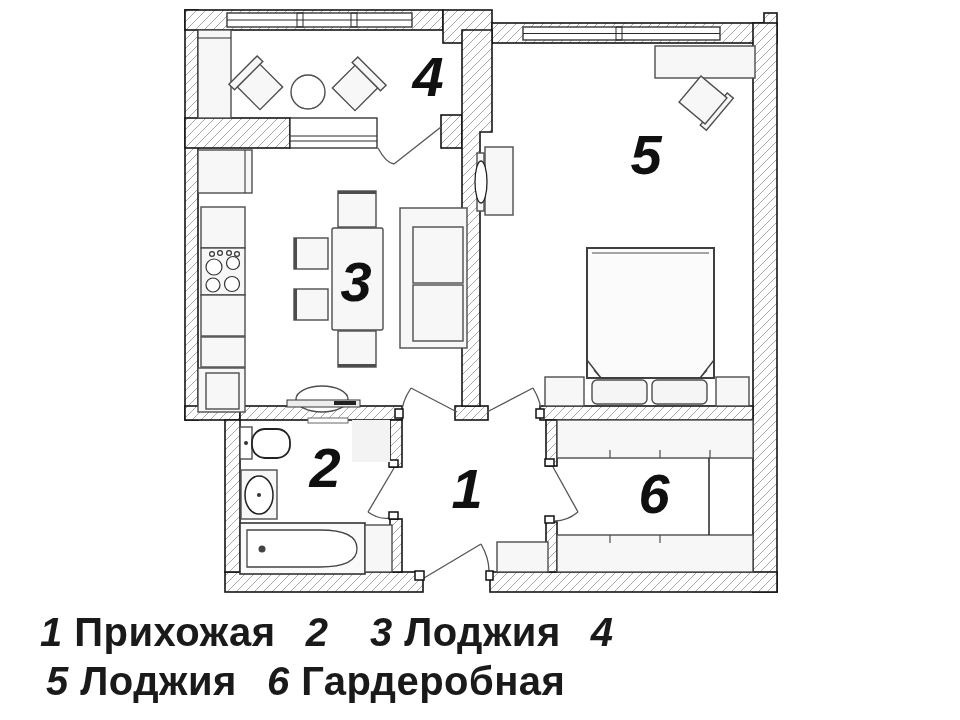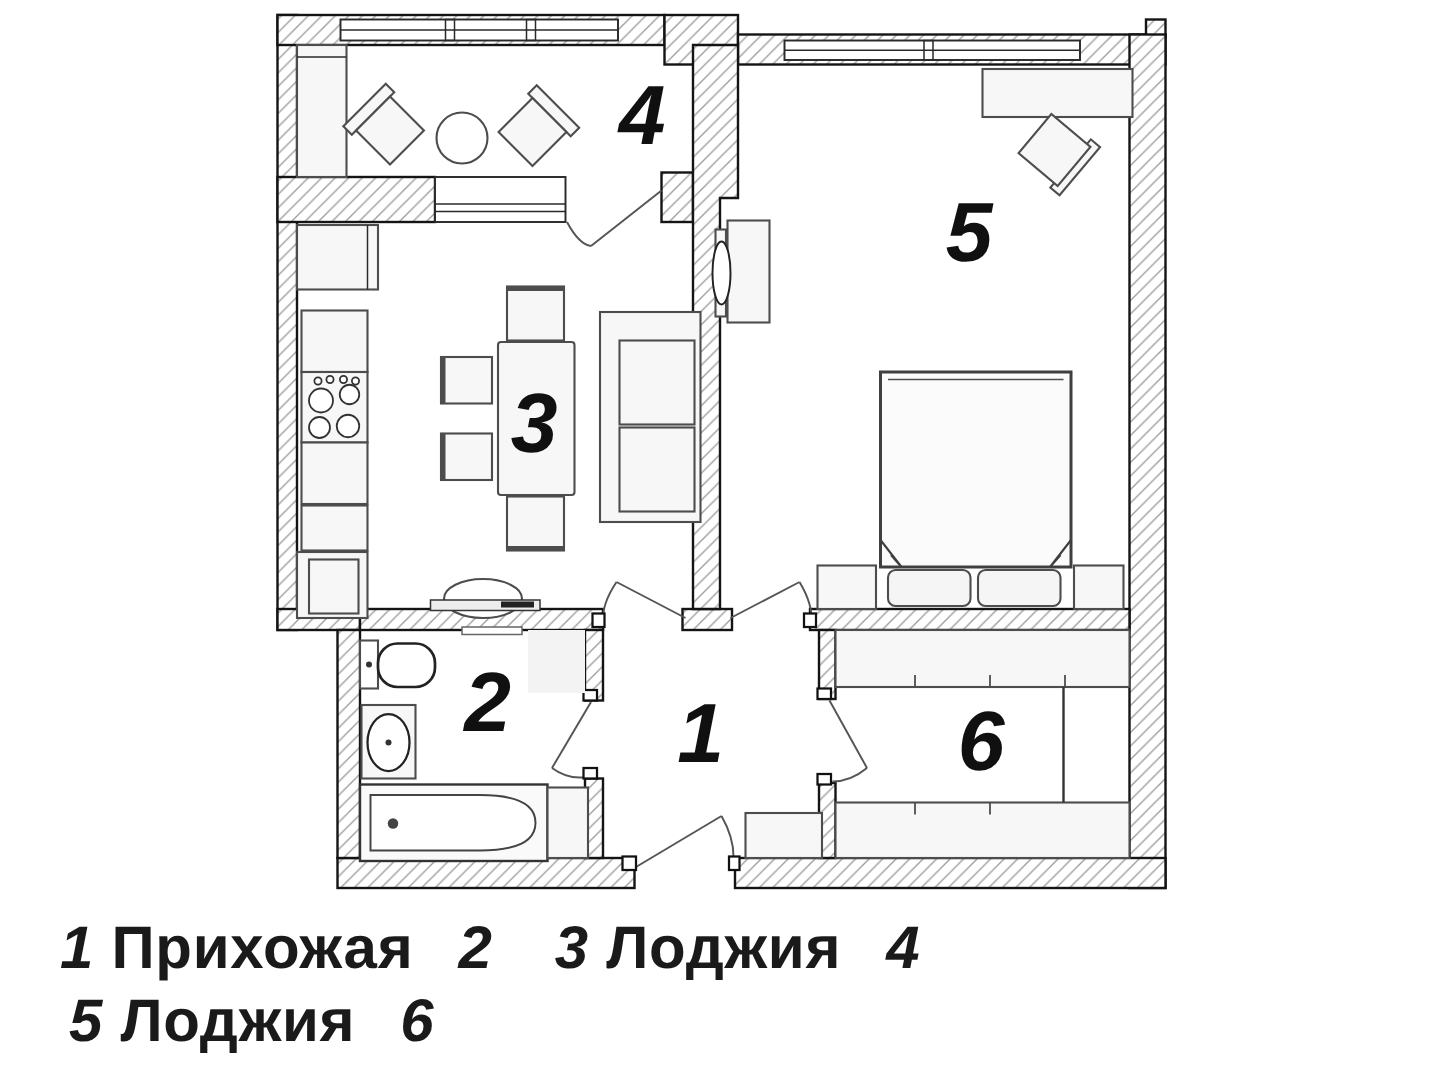--- a/index.html
+++ b/index.html
@@ -257,17 +257,18 @@
       <span class="leg-num">4</span>
     </span>
   </div>
   <div class="legend-line" style="margin-left:6px;">
     <span class="leg-item">
       <span class="leg-num">5</span>
       <span class="leg-word">Лоджия</span>
     </span>
     <span class="leg-item">
       <span class="leg-num">6</span>
+      <span class="leg-word">Гардеробная</span>
     </span>
   </div>
 </div>
 
 </div>
 
 </body></html>

